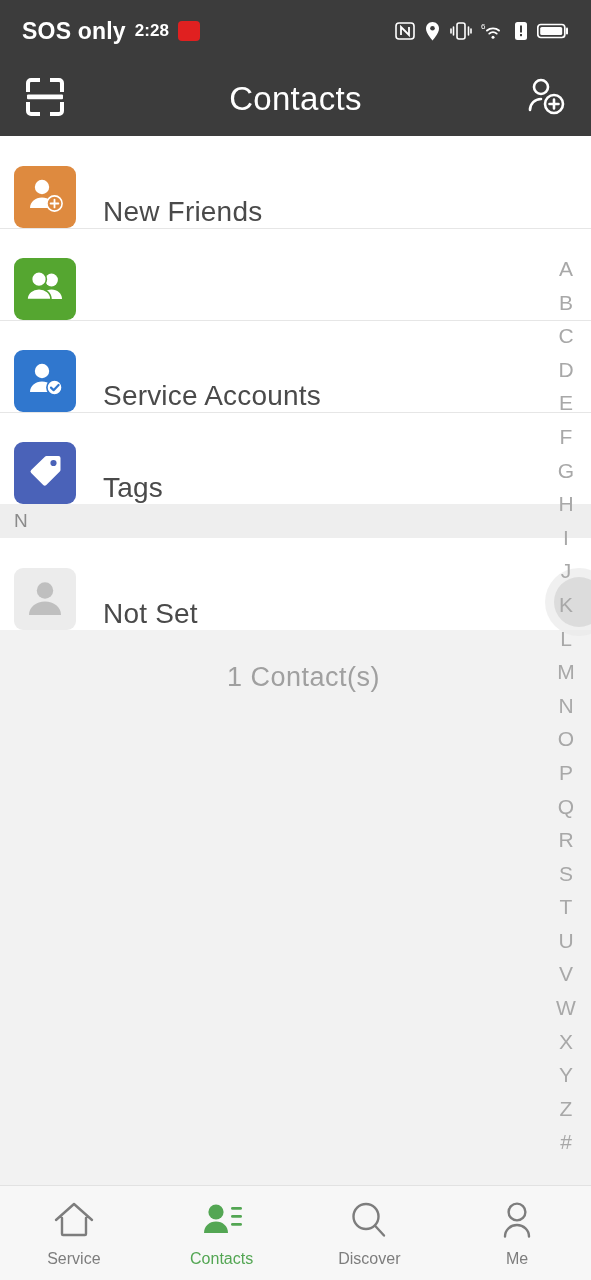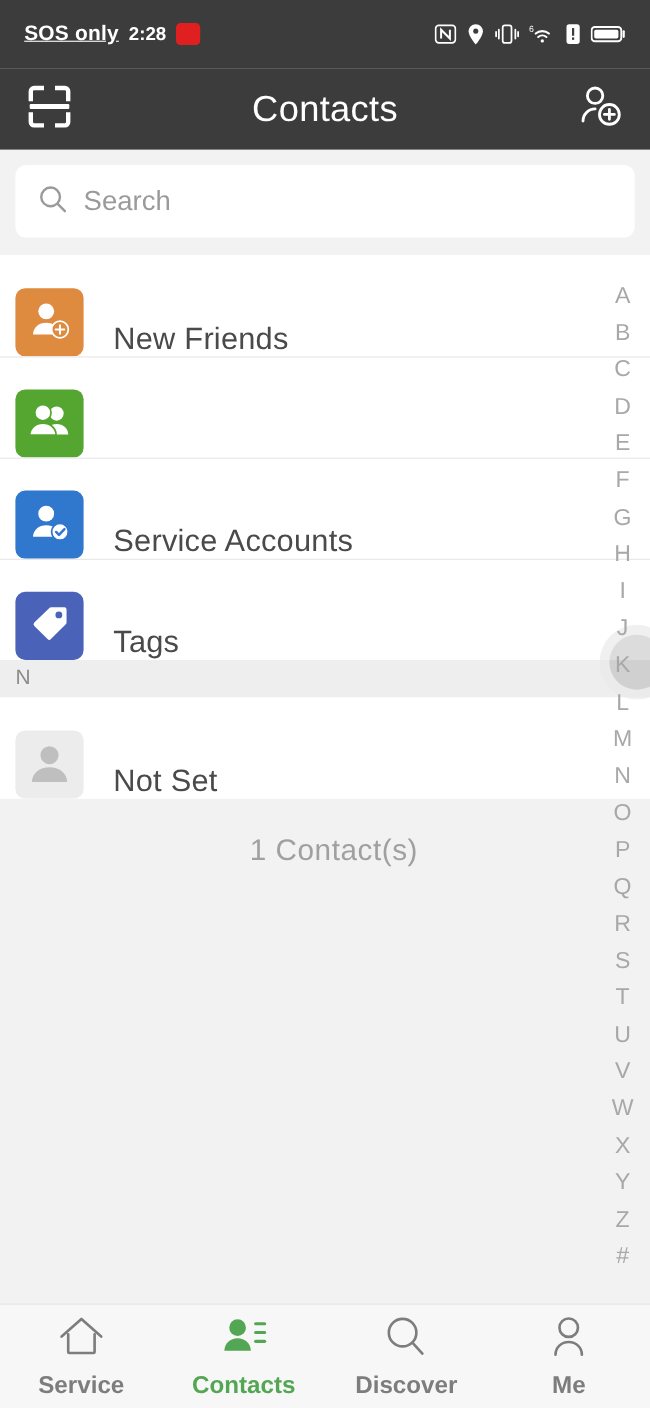--- a/index.html
+++ b/index.html
@@ -12,21 +12,21 @@
   }
   .phone { position:relative; width:591px; height:1280px; background:#f2f2f2; }
 
   
   .statusbar {
     height:62px; background:#3c3c3c; color:#ffffff;
     display:flex; align-items:center; justify-content:space-between;
     padding:0 22px;
   }
   .sb-left { display:flex; align-items:center; gap:9px; }
-  .sb-carrier { font-size:19px; font-weight:600; letter-spacing:.2px;text-decoration:underline; }
+  .sb-carrier { font-size:23px; font-weight:600; letter-spacing:.2px; }
   .sb-time { font-size:17px; font-weight:600; }
   .sb-badge {
     width:22px; height:20px; background:#e02020; border-radius:4px;
     display:flex; align-items:center; justify-content:center;
     font-size:8px; color:#fff; letter-spacing:-.5px; overflow:hidden;
   }
   .sb-right { display:flex; align-items:center; gap:9px; }
   .sb-right svg { display:block; }
 
   
@@ -97,21 +97,21 @@
 
   
   .bottom-nav {
     position:absolute; bottom:0; left:0; right:0; height:95px;
     background:#f7f7f7; border-top:1px solid #e2e2e2;
     display:flex; align-items:center;
   }
   .nav-item {
     flex:1; display:flex; flex-direction:column; align-items:center; gap:5px;
   }
-  .nav-label { font-size:22px; color:#7d7d7d;font-weight:bold; }
+  .nav-label { font-size:16px; color:#7d7d7d; }
   .nav-item.active .nav-label { color:#53a653; }
 </style>
 </head>
 <body>
 
 <div class="phone">
 
   <div class="statusbar">
     <div class="sb-left">
       <span class="sb-carrier">SOS only</span>
@@ -180,31 +180,20 @@
         <svg width="42" height="42" viewBox="0 0 42 42">
           <circle cx="16" cy="11" r="7" fill="none" stroke="#fff" stroke-width="2.6"></circle>
           <path d="M5 34c0-6.2 4.9-11 11-11" fill="none" stroke="#fff" stroke-width="2.6" stroke-linecap="round"></path>
           <circle cx="29" cy="28" r="9" fill="none" stroke="#fff" stroke-width="2.6"></circle>
           <path d="M29 23.5v9M24.5 28h9" stroke="#fff" stroke-width="2.6" stroke-linecap="round"></path>
         </svg>
       </span>
     </div>
   </div>
 
-  <div class="search-wrap">
-    <div class="search-box">
-      <span>
-        <svg width="28" height="28" viewBox="0 0 28 28">
-            <circle cx="12" cy="12" r="8.5" fill="none" stroke="#9a9a9a" stroke-width="2.2"></circle>
-            <path d="M18.4 18.4L25 25" stroke="#9a9a9a" stroke-width="2.2" stroke-linecap="round"></path>
-          </svg>
-      </span>
-      <span class="search-text">Search</span>
-    </div>
-  </div>
 
   <div class="list">
 
     <div class="row">
       <div class="tile" style="background:#de8a3f">
         <span>
           <svg width="40" height="40" viewBox="0 0 40 40">
             <circle cx="17" cy="12" r="7.2" fill="#fff"></circle>
             <path d="M5 33c0-6.3 5.4-10.6 12-10.6S29 26.7 29 33z" fill="#fff"></path>
             <circle cx="29.5" cy="28.5" r="7.6" fill="#de8a3f" stroke="#fff" stroke-width="1.6"></circle>

